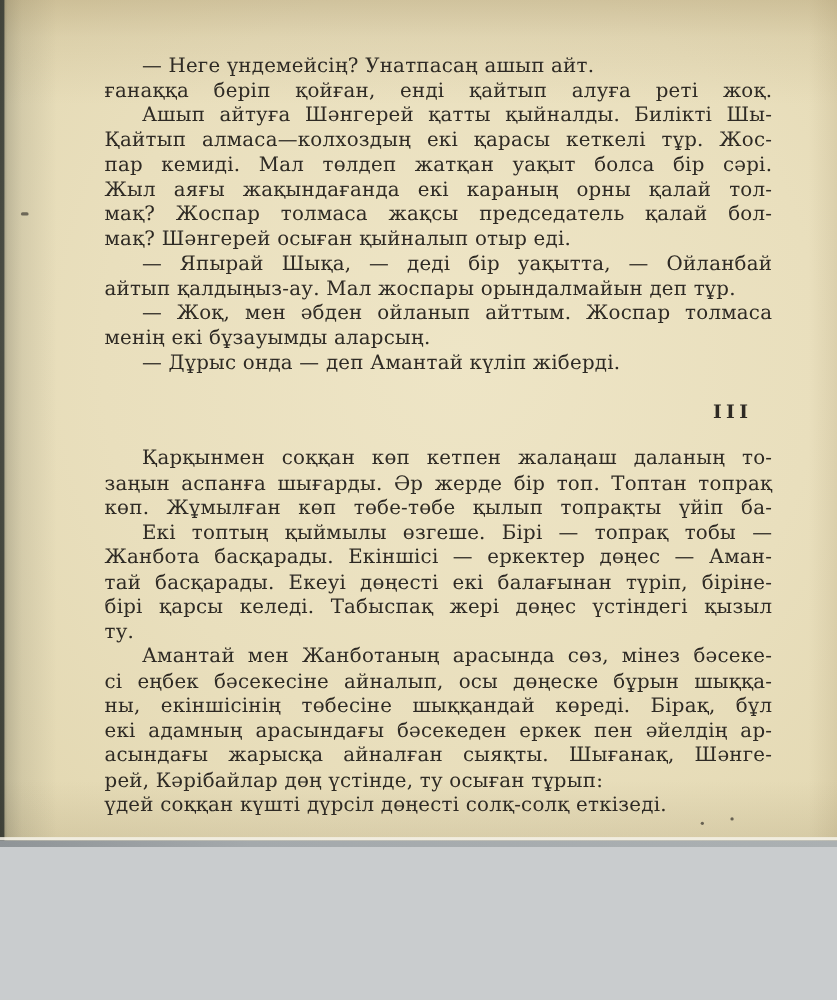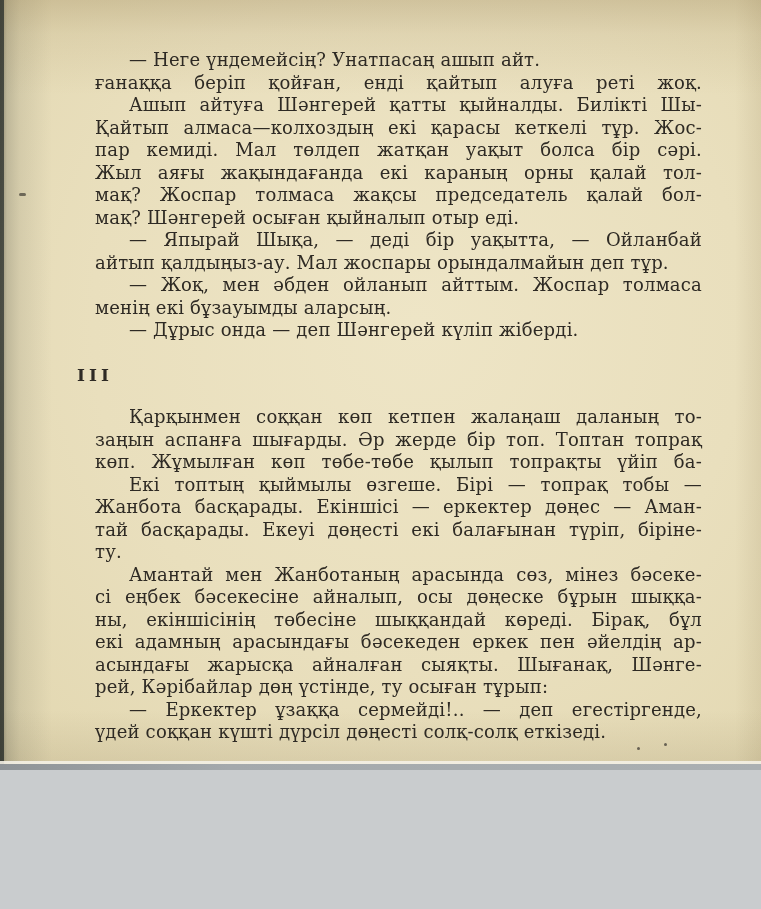--- a/index.html
+++ b/index.html
@@ -59,21 +59,21 @@
   .paragraph { margin: 0; }
   .line {
     text-align: justify;
     text-align-last: justify;
     text-justify: inter-word;
     white-space: normal;
   }
   .line.first { text-indent: 34px; }
   .line.last { text-align-last: left; }
   .section-heading {
-    text-align: left;
+    text-align: right;
     position: relative;
     left: -18px;
     margin: 22px 0 20px 0;
     font-weight: 600;
     font-size: 17px;
     letter-spacing: 4px;
     color: #2e2a24;
   }
   .page-number {
     position: absolute;
@@ -116,44 +116,44 @@
       </div>
       <div class="paragraph">
         <div class="line first">— Япырай Шықа, — деді бір уақытта, — Ойланбай</div>
         <div class="line last">айтып қалдыңыз-ау. Мал жоспары орындалмайын деп тұр.</div>
       </div>
       <div class="paragraph">
         <div class="line first">— Жоқ, мен әбден ойланып айттым. Жоспар толмаса</div>
         <div class="line last">менің екі бұзауымды аларсың.</div>
       </div>
       <div class="paragraph">
-        <div class="line first last">— Дұрыс онда — деп Шәнгерей күліп жіберді.</div>
+        <div class="line first last">— Дұрыс онда — деп Амантай күліп жіберді.</div>
       </div>
       <div class="section-heading">III</div>
       <div class="paragraph">
         <div class="line first">Қарқынмен соққан көп кетпен жалаңаш даланың то-</div>
         <div class="line">заңын аспанға шығарды. Әр жерде бір топ. Топтан топрақ</div>
         <div class="line">көп. Жұмылған көп төбе-төбе қылып топрақты үйіп ба-</div>
       </div>
       <div class="paragraph">
         <div class="line first">Екі топтың қыймылы өзгеше. Бірі — топрақ тобы —</div>
         <div class="line">Жанбота басқарады. Екіншісі — еркектер дөңес — Аман-</div>
         <div class="line">тай басқарады. Екеуі дөңесті екі балағынан түріп, біріне-</div>
+        <div class="line">бірі қарсы келеді. Табыспақ жері дөңес үстіндегі қызыл</div>
         <div class="line last">ту.</div>
       </div>
       <div class="paragraph">
         <div class="line first">Амантай мен Жанботаның арасында сөз, мінез бәсеке-</div>
         <div class="line">сі еңбек бәсекесіне айналып, осы дөңеске бұрын шыққа-</div>
         <div class="line">ны, екіншісінің төбесіне шыққандай көреді. Бірақ, бұл</div>
         <div class="line">екі адамның арасындағы бәсекеден еркек пен әйелдің ар-</div>
         <div class="line">асындағы жарысқа айналған сыяқты. Шығанақ, Шәнге-</div>
         <div class="line last">рей, Кәрібайлар дөң үстінде, ту осыған тұрып:</div>
       </div>
       <div class="paragraph">
-        <div class="line first">— Еркектер ұзаққа сермейді!.. — деп егестіргенде,</div>
         <div class="line last">үдей соққан күшті дүрсіл дөңесті солқ-солқ еткізеді.</div>
       </div>
     </div>
 
   <div class="page-number">121</div>
 
   <div class="ink-speck speck-dash-left"></div>
   <div class="ink-speck speck-top"></div>
   <div class="ink-speck speck-dot-a"></div>
   <div class="ink-speck speck-dot-b"></div>

